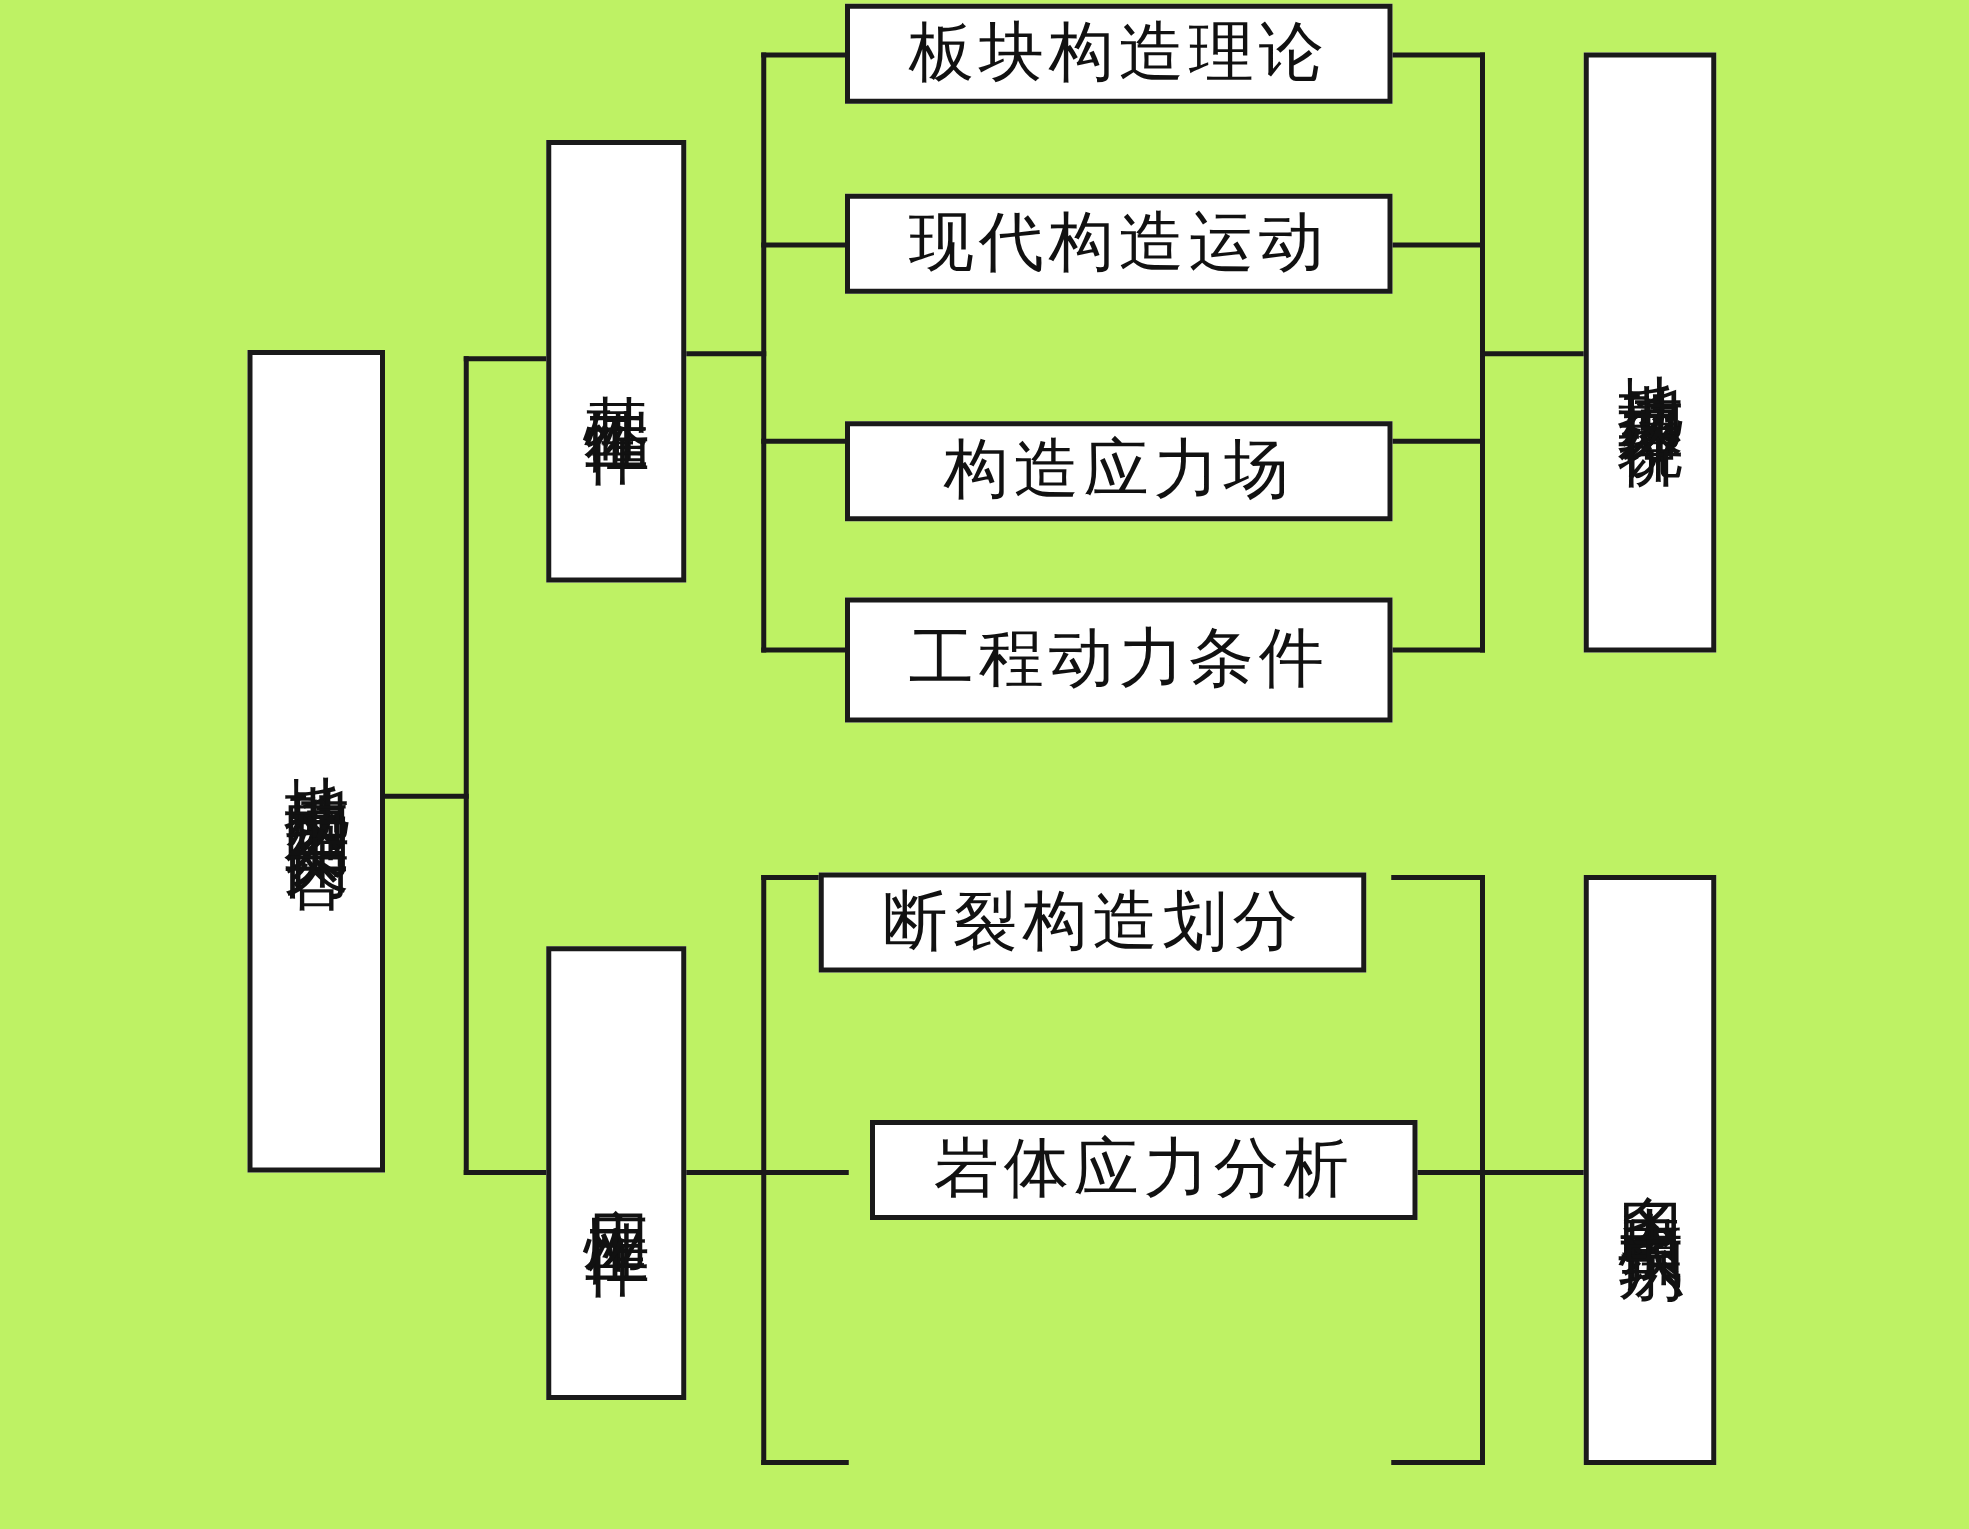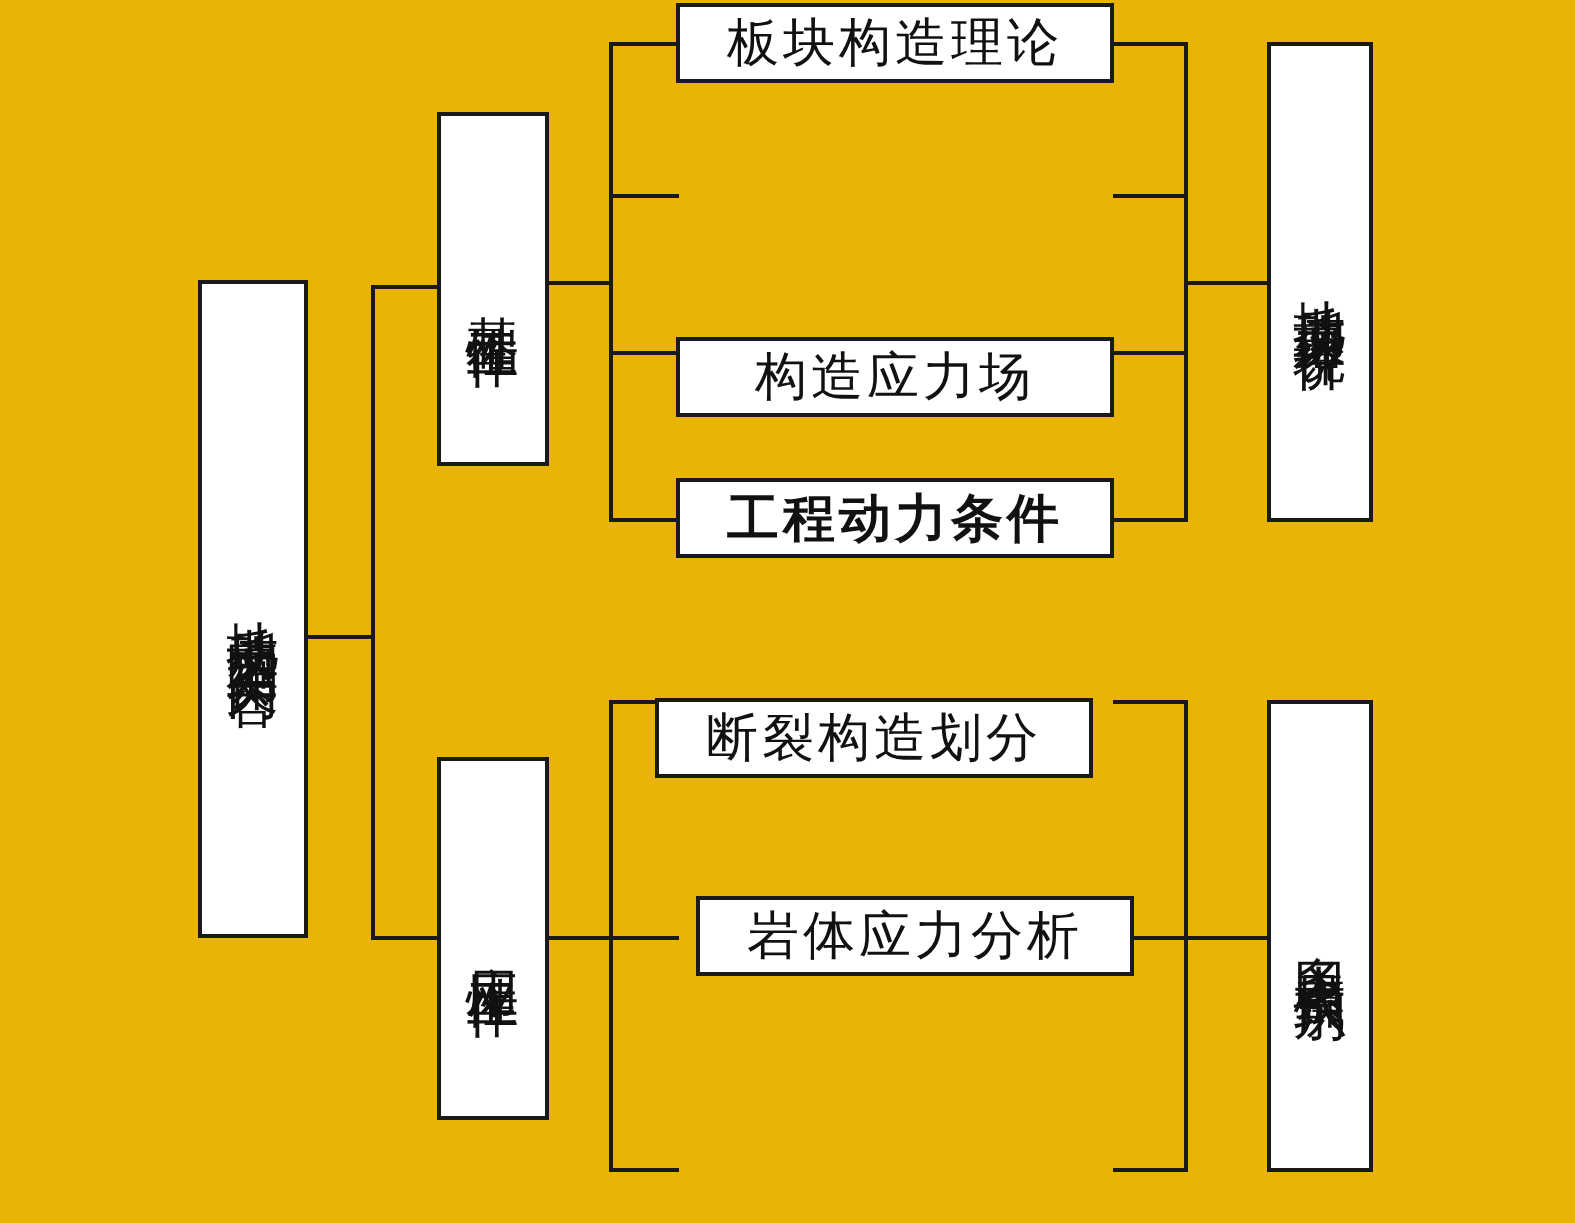--- a/index.html
+++ b/index.html
@@ -4,21 +4,21 @@
 <style>
   html, body {
     margin: 0;
     padding: 0;
     background: #ffffff;
   }
   #canvas {
     position: relative;
     width: 1575px;
     height: 1223px;
-    background: #eab308;
+    background: #bef264;
     overflow: hidden;
     font-family: "DejaVu Serif", "Liberation Serif", serif;
   }
   .node {
     position: absolute;
     box-sizing: border-box;
     border: 4px solid #1a1a1a;
     background: #ffffff;
     display: flex;
     align-items: center;
@@ -82,22 +82,23 @@
   <div class="conn h" style="left:1113px; top:936px; width:75px;"></div>
   <div class="conn h" style="left:1113px; top:1168px; width:75px;"></div>
   <div class="conn v" style="left:1184px; top:700px; height:472px;"></div>
   <div class="conn h" style="left:1184px; top:936px; width:88px;"></div>
 
   <div class="node vert" style="left:198px; top:280px; width:110px; height:658px;">地质动力区划工作内容</div>
 
   <div class="node vert" style="left:437px; top:112px; width:112px; height:354px;">基础性工作</div>
 
   <div class="node horiz" style="left:676px; top:3px; width:438px; height:80px;">板块构造理论</div>
+  <div class="node horiz" style="left:676px; top:155px; width:438px; height:80px;">现代构造运动</div>
   <div class="node horiz" style="left:676px; top:312px; width:438px; height:80px;margin-top:25px;">构造应力场</div>
-  <div class="node horiz" style="left:676px; top:478px; width:438px; height:80px;font-weight:bold;">工程动力条件</div>
+  <div class="node horiz" style="left:676px; top:478px; width:438px; height:100px;">工程动力条件</div>
 
   <div class="node vert" style="left:1267px; top:42px; width:106px; height:480px;">地质动力环境评价</div>
 
   <div class="node vert" style="left:437px; top:757px; width:112px; height:363px;">应用性工作</div>
 
   <div class="node horiz" style="left:655px; top:660px; width:438px; height:80px;margin-top:38px;">断裂构造划分</div>
   <div class="node horiz" style="left:676px; top:896px; width:438px; height:80px;margin-left:20px;">岩体应力分析</div>
 
   <div class="node vert" style="left:1267px; top:700px; width:106px; height:472px;">多因素模式识别</div>
 

